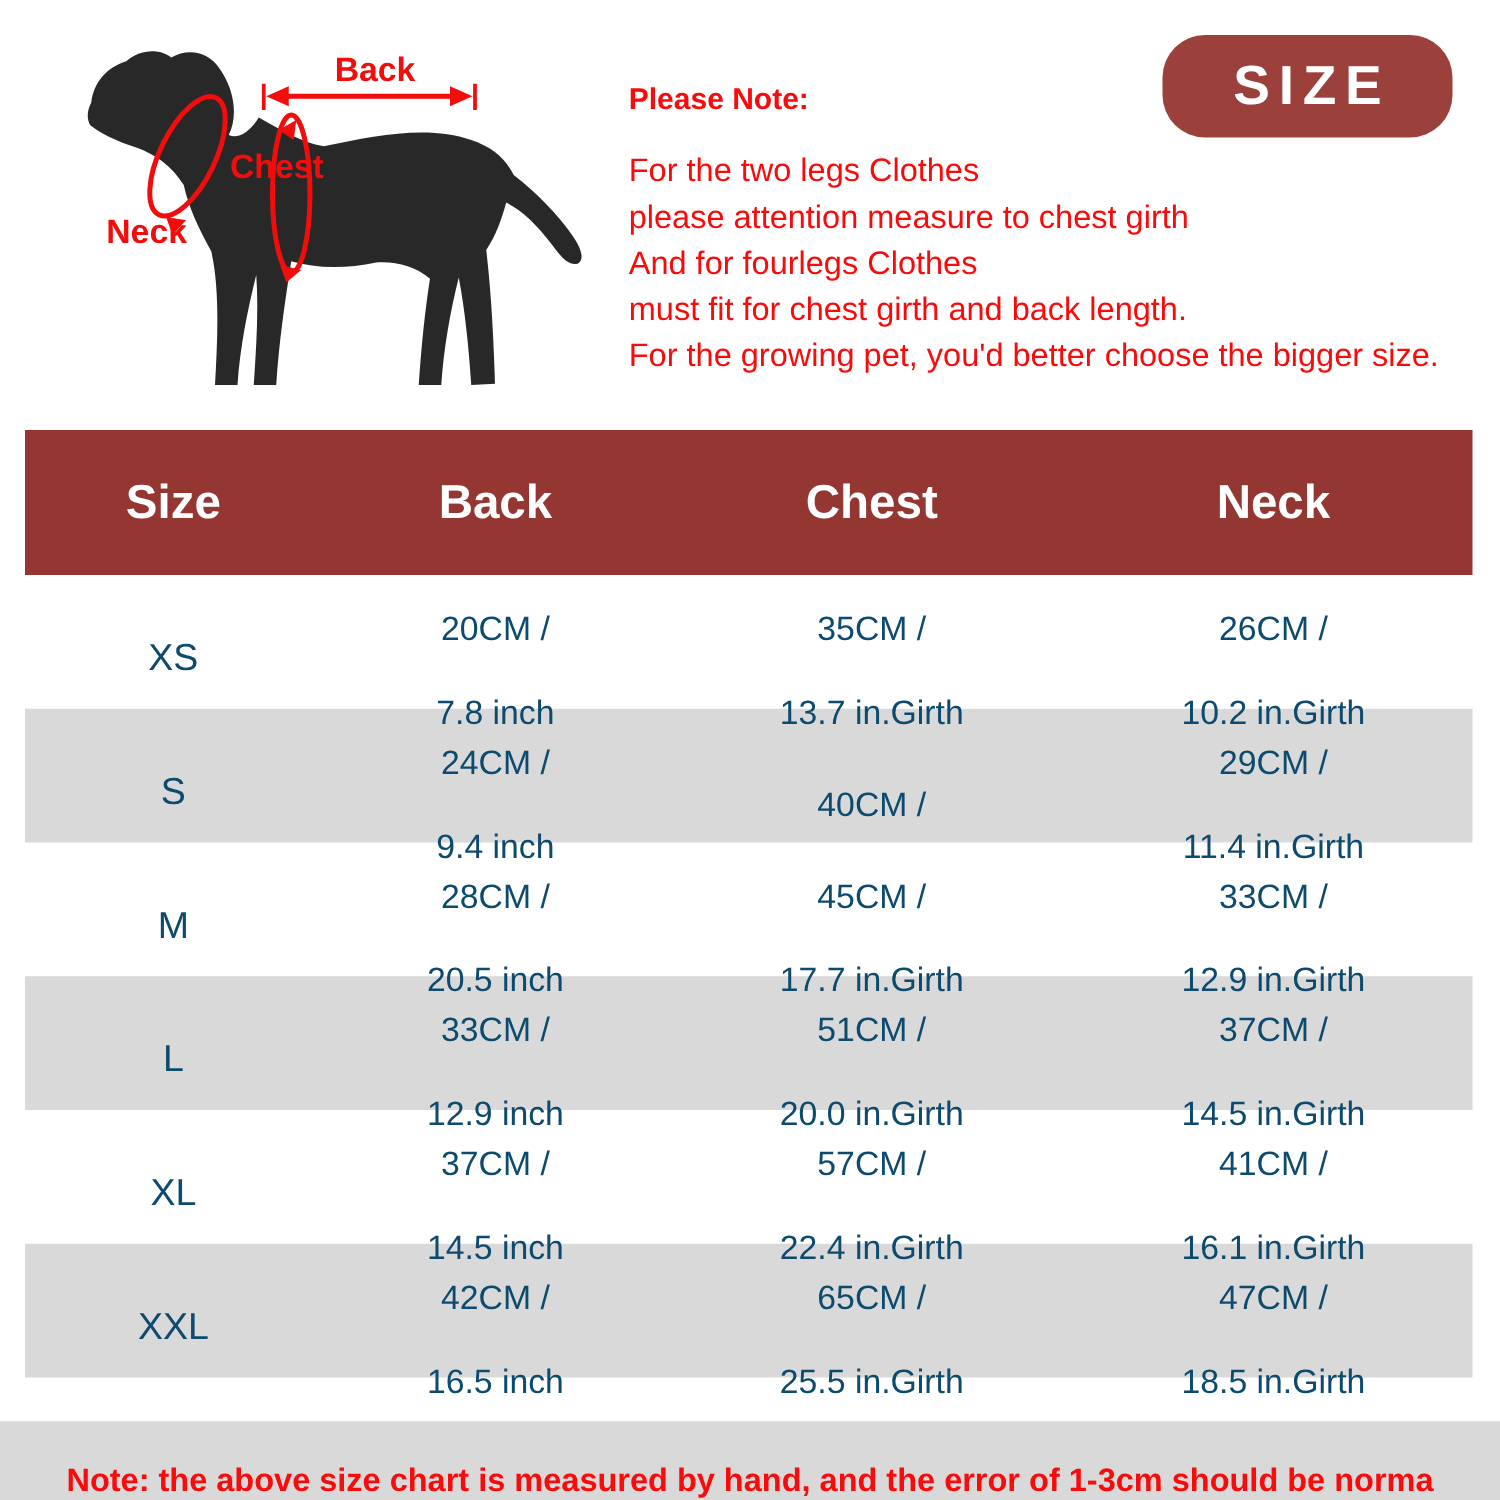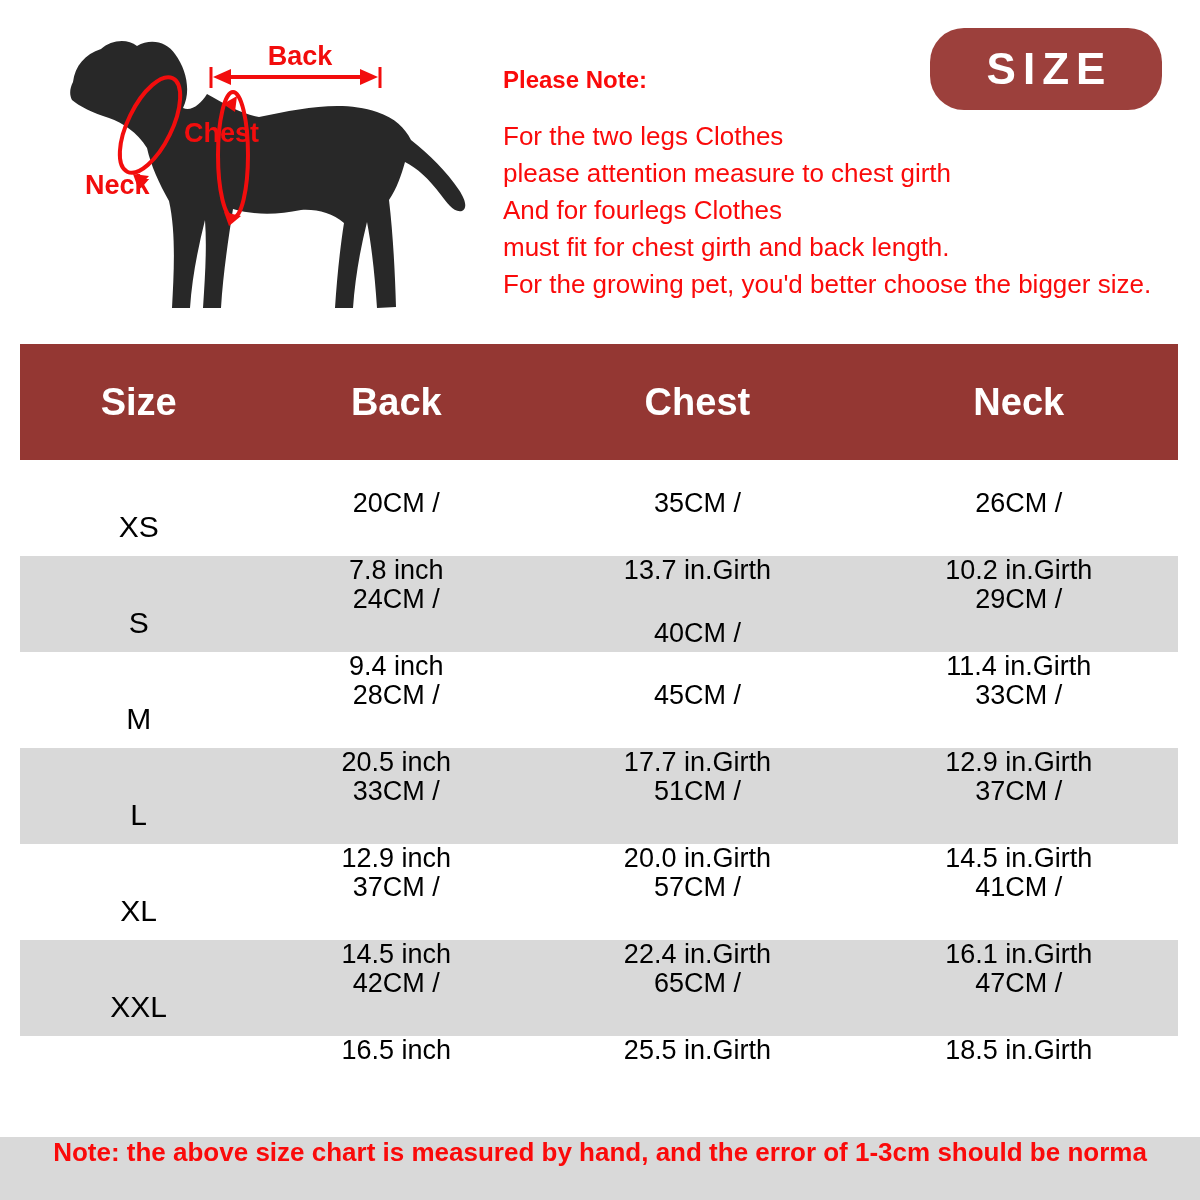--- a/index.html
+++ b/index.html
@@ -26,28 +26,28 @@
   }
   .size-badge span{color:#ffffff;font-size:44px;font-weight:700;letter-spacing:7px;padding-left:7px;}
   
   .size-table{position:absolute;left:20px;top:344px;width:1158px;}
   .thead,.trow{
     display:grid;grid-template-columns:20.5% 24% 28% 27.5%;
     align-items:center;text-align:center;
   }
   .thead{height:116px;background:#943733;color:#ffffff;}
   .thead .hcell{font-size:38px;font-weight:700;}
-  .trow{height:96px;color:#000000;background:transparent;}
+  .trow{height:107px;color:#0c4a6e;background:transparent;}
   .trow.alt{background:#d9d9d9;}
   .cell-size{font-size:30px;}
   .cell-line{font-size:27px;line-height:47px;margin-top:20px;}
   
   .footer-note{
     position:absolute;left:0;top:1137px;width:1200px;height:63px;background:#d9d9d9;
-    display:flex;align-items:flex-start;justify-content:center;
+    display:flex;align-items:flex-end;justify-content:center;
   }
   .footer-note span{color:#fa0a0a;font-size:26px;font-weight:700;}
 </style>
 </head>
 <body>
 
 <div class="canvas">
 
   <div class="diagram">
     <svg class="dog-svg" width="430" height="300" viewBox="0 0 430 300">

